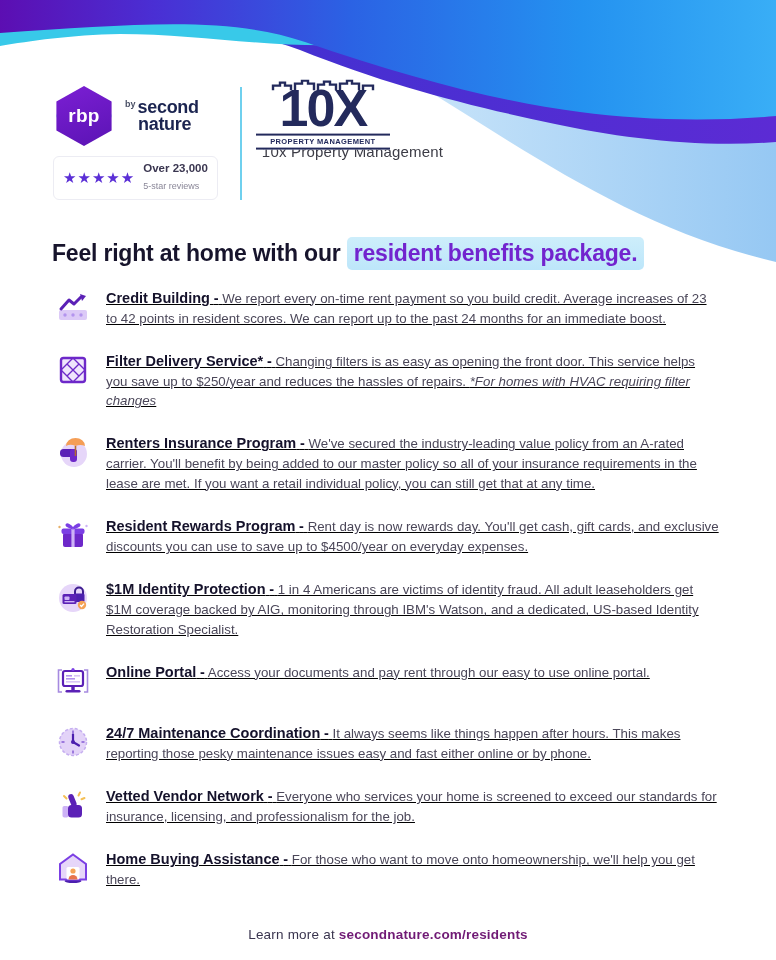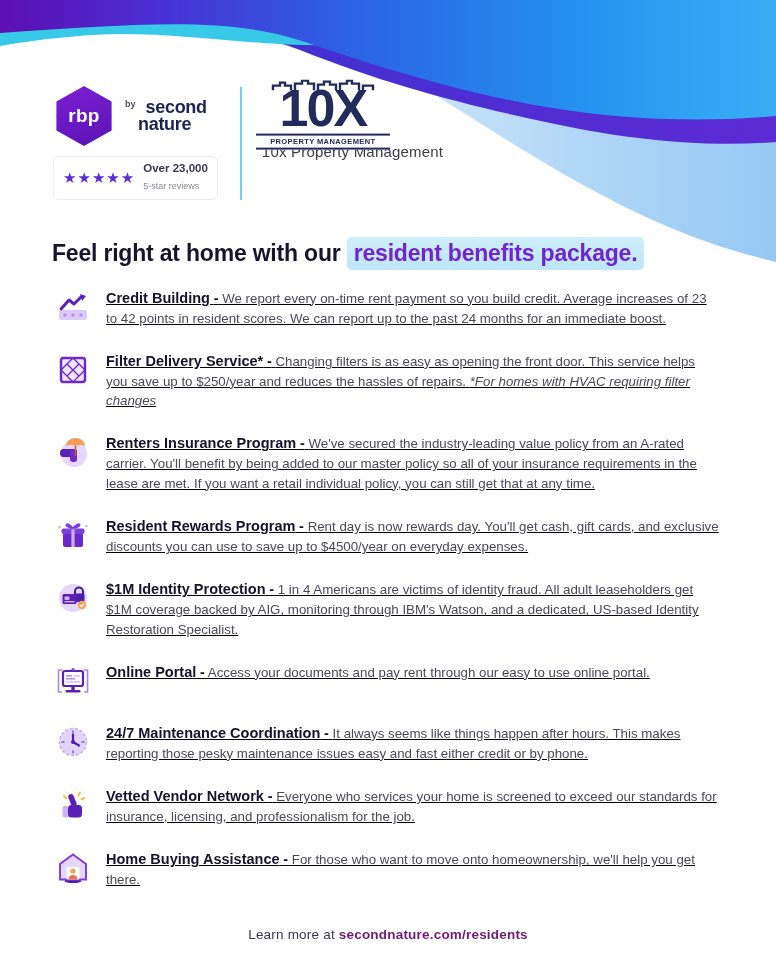--- a/index.html
+++ b/index.html
@@ -12,21 +12,21 @@
   
   .logo-row{position:relative;display:flex;align-items:flex-start;margin:85px 0 0 53px;}
   .brand-col{display:flex;flex-direction:column;}
   .badge-line{display:flex;align-items:center;gap:10px;}
   .rbp-badge{position:relative;width:62px;height:62px;flex-shrink:0;}
   .rbp-diamond{position:absolute;inset:9px;background:linear-gradient(135deg,#2bd7e9,#17a6da);transform:rotate(45deg);border-radius:9px;}
   .rbp-hex{position:absolute;inset:1px;background:linear-gradient(160deg,#7c1fd4,#5a13b4);
     clip-path:polygon(50% 0%,96% 26%,96% 74%,50% 100%,4% 74%,4% 26%);
     display:flex;align-items:center;justify-content:center;color:#fff;font-weight:800;font-size:19px;letter-spacing:0.3px;text-align:center;}
   .brand-words{line-height:0.95;color:#1b2450;font-weight:800;font-size:18px;letter-spacing:-0.3px;}
-  .by{font-size:9px;color:#4a5066;font-weight:600;vertical-align:6px;margin-right:10px;letter-spacing:0;}
+  .by{font-size:9px;color:#4a5066;font-weight:600;vertical-align:6px;margin-right:2px;letter-spacing:0;}
   .rating-box{margin-top:9px;display:flex;align-items:center;gap:8px;border:1px solid #ececf3;border-radius:6px;padding:5px 9px;width:fit-content;background:#fff;}
   .stars{color:#5b2fd6;font-size:15px;letter-spacing:1px;line-height:1;}
   .rating-text{line-height:1.15;}
   .rating-count{font-size:11.5px;font-weight:700;color:#3a3650;}
   .rating-caption{font-size:9px;color:#8a8798;}
   .divider{width:2px;background:#6fd0ee;align-self:stretch;margin:2px 20px 0 22px;min-height:96px;}
   .partner-col{display:flex;flex-direction:column;}
   .tenx{position:relative;width:122px;color:#232a5c;text-align:center;}
   .tenx-big{font-size:52px;font-weight:900;letter-spacing:-2px;line-height:0.92;}
   .tenx-overlay{position:absolute;left:-6px;right:-6px;top:50%;transform:translateY(-42%);}
@@ -231,21 +231,21 @@
             <line x1="18" y1="26.5" x2="18" y2="29.5" stroke="#8a63d6" stroke-width="1.6"></line>
             <line x1="6.5" y1="18" x2="9.5" y2="18" stroke="#8a63d6" stroke-width="1.6"></line>
             <line x1="26.5" y1="18" x2="29.5" y2="18" stroke="#8a63d6" stroke-width="1.6"></line>
             <line x1="18" y1="18" x2="18" y2="10.5" stroke="#4c1fae" stroke-width="2.2" stroke-linecap="round"></line>
             <line x1="18" y1="18" x2="24" y2="21.5" stroke="#4c1fae" stroke-width="2.2" stroke-linecap="round"></line>
             <circle cx="18" cy="18" r="2" fill="#4c1fae"></circle>
           </svg>
       </span>
       <p><b>24/7 Maintenance Coordination</b>
         <b class="sep">-</b>
-        <span>It always seems like things happen after hours. This makes reporting those pesky maintenance issues easy and fast either credit or by phone.</span></p>
+        <span>It always seems like things happen after hours. This makes reporting those pesky maintenance issues easy and fast either online or by phone.</span></p>
     </div>
 
     <div class="item">
       <span class="icon">
         <svg width="36" height="36" viewBox="0 0 36 36">
             <rect x="7.5" y="19" width="6" height="11.5" rx="1.8" fill="#cdb2f6"></rect>
             <rect x="13" y="18" width="14" height="12.5" rx="3.5" fill="#5b21b6"></rect>
             <rect x="14.5" y="7" width="5.5" height="13" rx="2.7" fill="#5b21b6" transform="rotate(-22 17 13)"></rect>
             <path d="M9,9 l2.5,2.5 M25,5.5 l-1.5,3 M29.5,11 l-3,1.2" stroke="#f5c056" stroke-width="2" stroke-linecap="round"></path>
           </svg>

